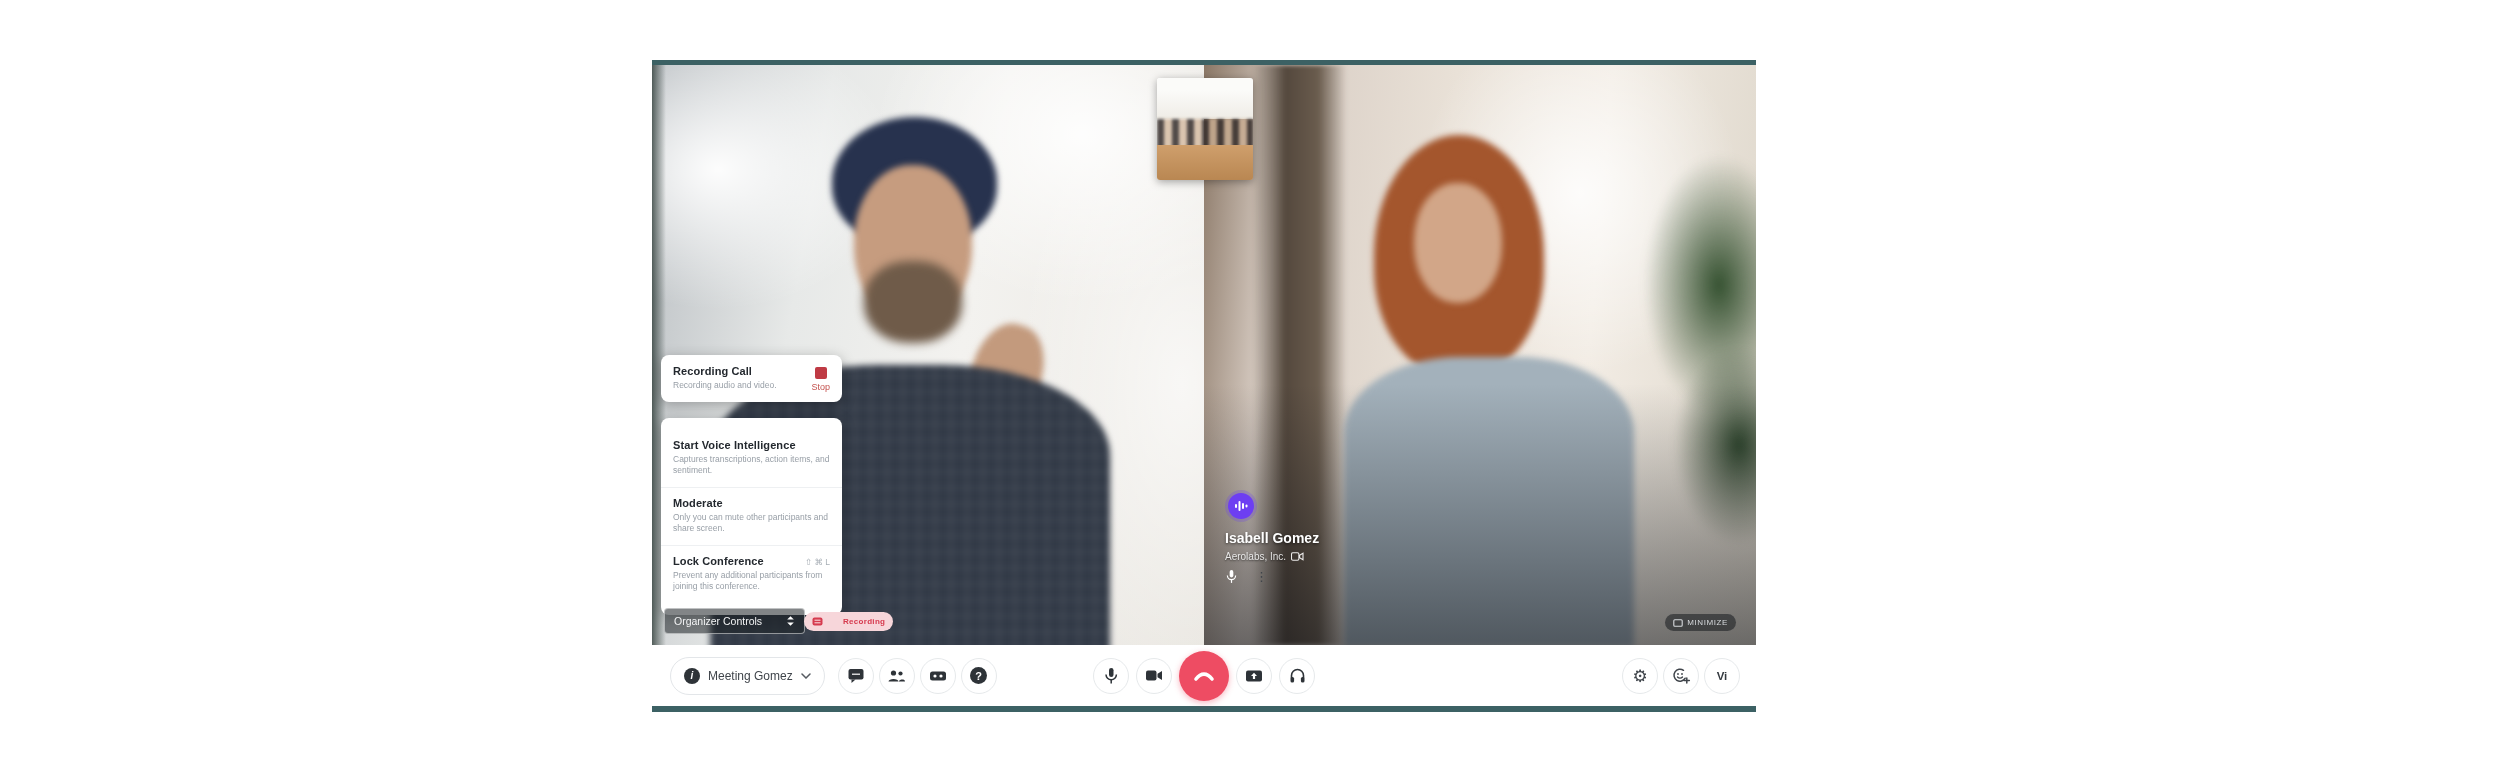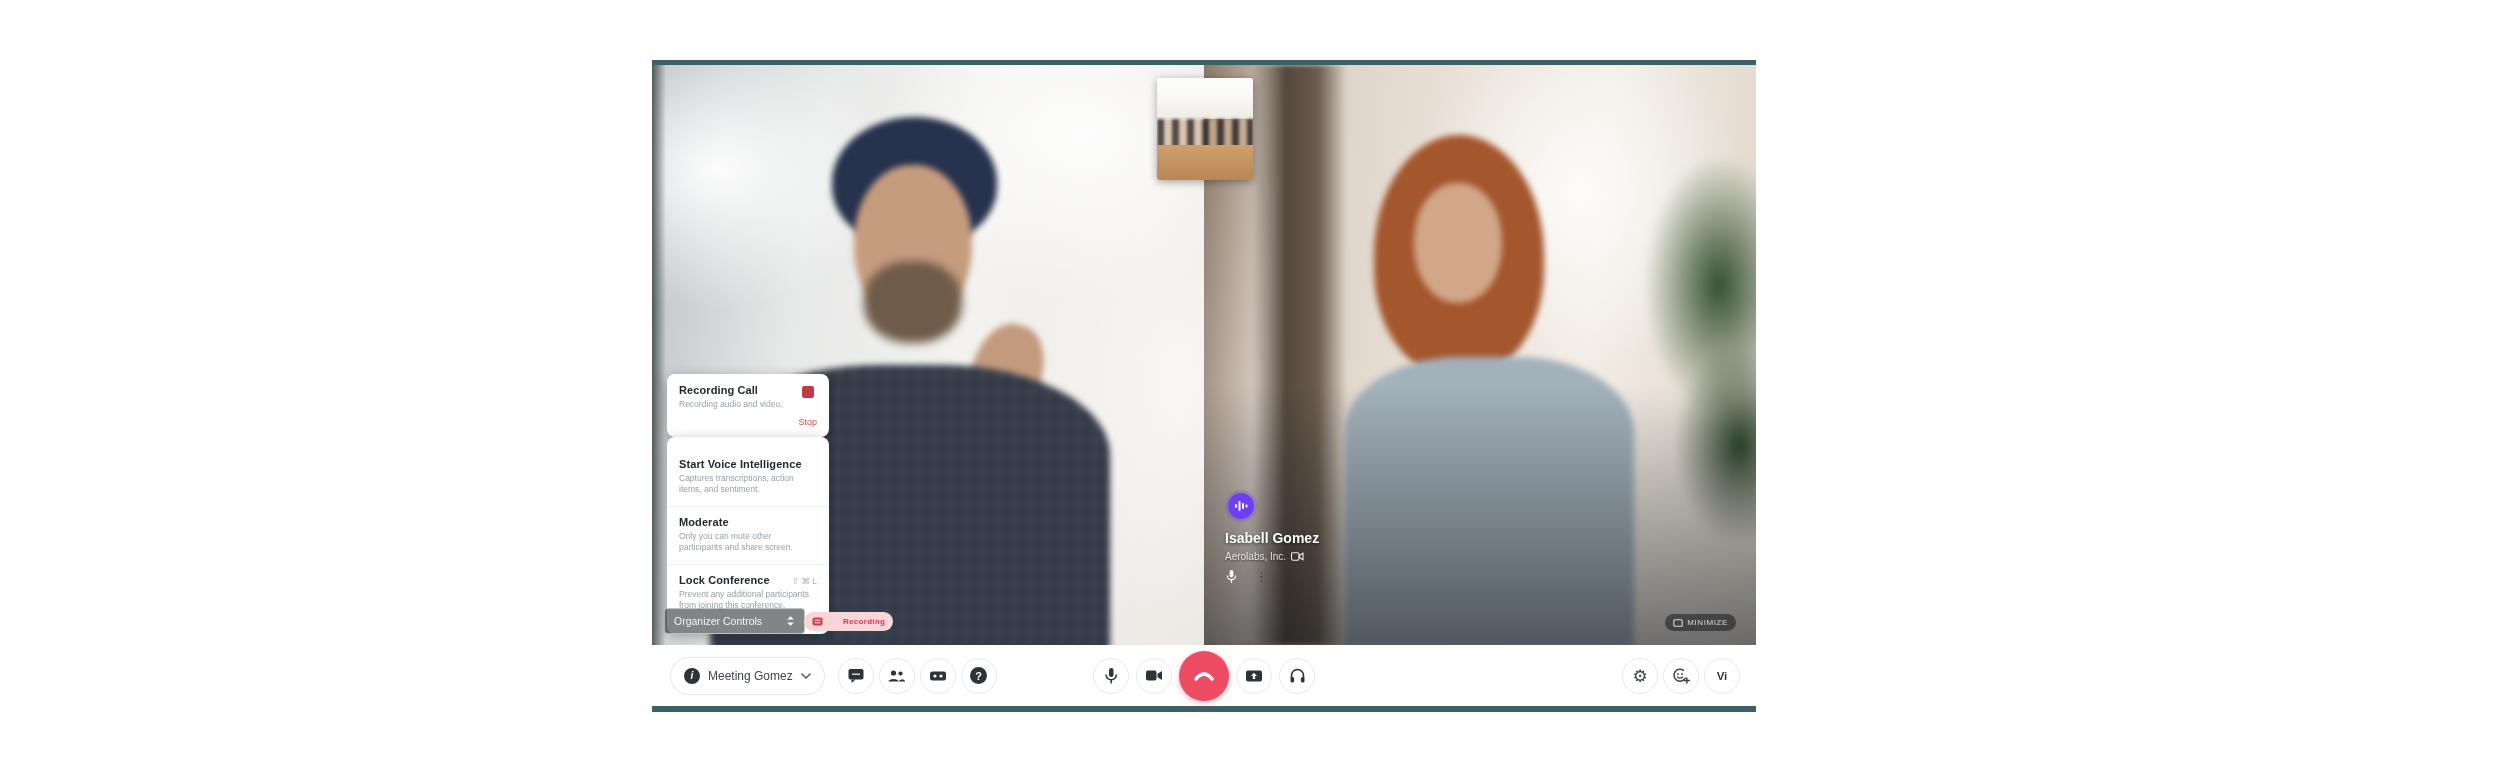--- a/index.html
+++ b/index.html
@@ -49,27 +49,27 @@
          box-shadow:0 2px 8px rgba(0,0,0,.35); }
   .pip-ceiling { position:absolute; left:0; top:0; width:100%; height:40%;
       background:linear-gradient(180deg, #fbfbf9 0 30%, #efece6 100%),
                  repeating-linear-gradient(90deg, rgba(255,255,255,.9) 0 6px, rgba(220,220,215,.4) 6px 16px); }
   .pip-people { position:absolute; left:0; top:40%; width:100%; height:30%;
       background:repeating-linear-gradient(90deg, rgba(52,44,42,.85) 0 7px, rgba(205,175,145,.7) 7px 15px); filter:blur(1.5px); }
   .pip-table { position:absolute; left:0; top:66%; width:100%; height:34%;
       background:linear-gradient(180deg, #cf9f6c, #b98752); }
 
   
-  .menu-card { position:absolute; left:15px; width:162px; background:#ffffff; border-radius:8px;
-      box-shadow:0 3px 14px rgba(0,0,0,.28); z-index:5;margin-top:19px; }
+  .menu-card { position:absolute; left:9px; width:181px; background:#ffffff; border-radius:8px;
+      box-shadow:0 3px 14px rgba(0,0,0,.28); z-index:5; }
   .card-recording { top:290px; padding:10px 12px; display:flex; justify-content:space-between; gap:8px; }
   .card-menu { top:353px; padding:12px 0; }
   .m-title { font-size:11px; font-weight:bold; color:#23282e; letter-spacing:.1px; }
   .m-desc  { font-size:8.5px; color:#979ea6; line-height:1.35; margin-top:3px; }
-  .stop-col { display:flex; flex-direction:column; align-items:center; gap:19px; padding-top:2px; cursor:pointer; }
+  .stop-col { display:flex; flex-direction:column; align-items:center; gap:3px; padding-top:2px; cursor:pointer; }
   .stop-square { width:12px; height:12px; border-radius:2px; background:#bf3a44; }
   .stop-label { font-size:9px; color:#c4524e; }
   .menu-item { padding:9px 12px 10px; border-bottom:1px solid #eef0f2; cursor:pointer; }
   .menu-item:last-child { border-bottom:none; }
   .mi-row { display:flex; justify-content:space-between; align-items:baseline; }
   .mi-shortcut { font-size:8.5px; color:#a7aeb5; white-space:nowrap; }
 
   
   .org-btn { position:absolute; left:12px; top:543px; height:26px; z-index:6;
       display:flex; align-items:center; gap:24px; padding:0 9px;

